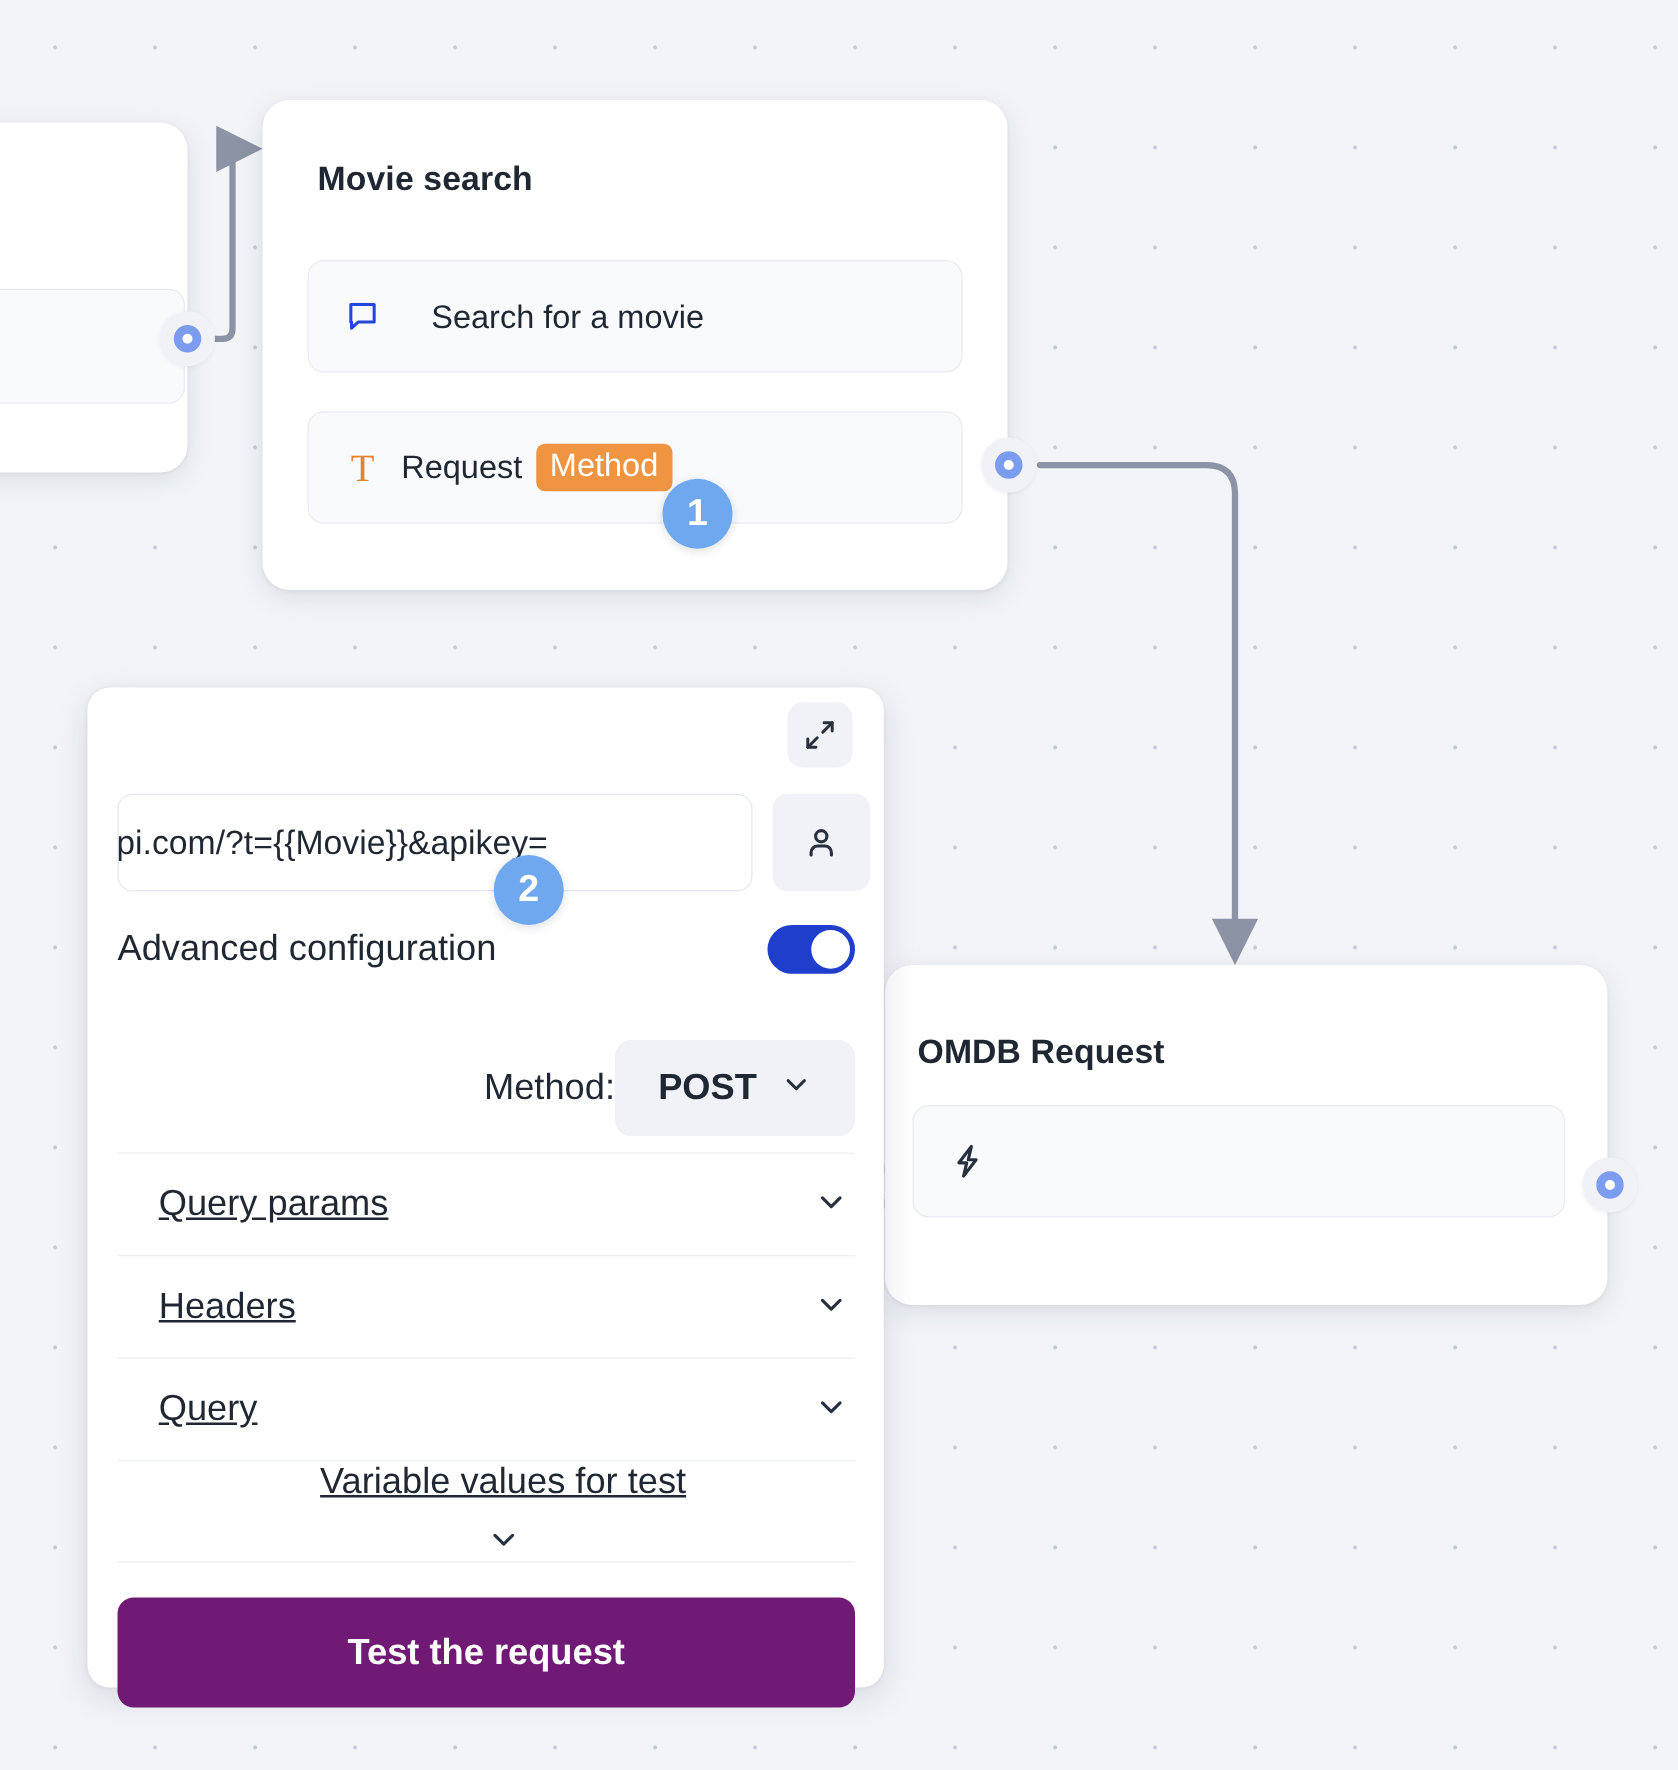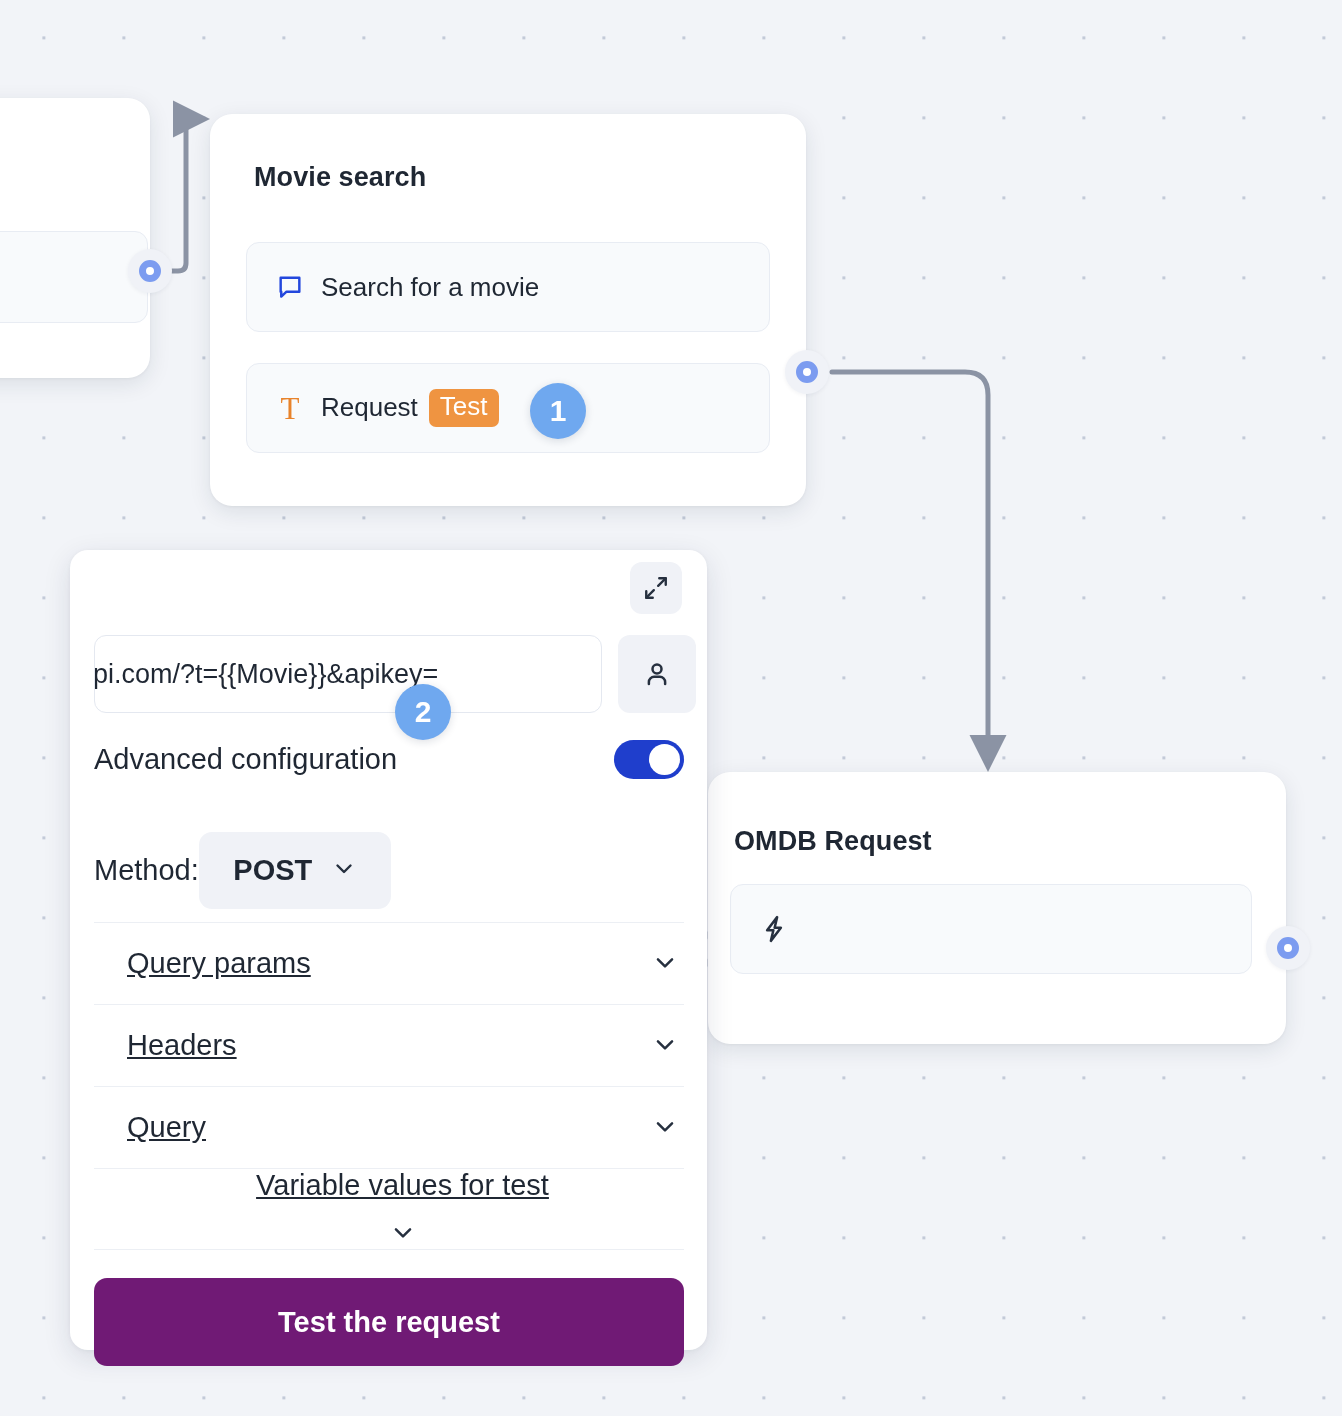--- a/index.html
+++ b/index.html
@@ -73,30 +73,29 @@
     border-radius: 13px;
     box-sizing: border-box;
   }
 
   
   #movie-card {
     left: 210px;
     top: 80px;
     width: 596px;
     height: 392px;
-    margin-top: 34px;
   }
   #movie-card .node-title { position: absolute; left: 44px; top: 48px; }
   #movie-card .node-row {
     position: absolute;
     left: 36px;
     width: 524px;
     height: 90px;
   }
-  #row-search { top: 128px; }
+  #row-search { top: 128px; gap: 24px; }
   #row-collect { top: 249px; }
   .row-icon {
     width: 34px;
     margin-left: 26px;
     margin-right: 14px;
     display: flex;
     align-items: center;
     justify-content: center;
     flex: none;
   }
@@ -281,21 +280,21 @@
     border-radius: 50%;
     background: #ffffff;
   }
   #method-row {
     position: absolute;
     left: 24px;
     top: 282px;
     width: 590px;
     display: flex;
     align-items: center;
-    justify-content: flex-start;
+    justify-content: flex-end;
   }
   #method-select {
     min-width: 192px;
     height: 77px;
     border-radius: 13px;
     background: #f0f2f7;
     display: flex;
     align-items: center;
     justify-content: center;
     gap: 20px;
@@ -378,21 +377,21 @@
     </span>
     <span class="node-row-label">Search for a movie</span>
   </div>
 
   <div class="node-row" id="row-collect">
     <span class="row-icon">
       <span class="glyph-t">T</span>
     </span>
     <span class="node-row-label">
       <span>Request</span>
-      <span class="var-chip">Test</span>
+      <span class="var-chip">Method</span>
     </span>
   </div>
 </div>
 
 <div class="node-card" id="omdb-card">
   <div class="node-title">OMDB Request</div>
   <div class="node-row">
     <span class="row-icon">
       <svg width="30" height="30" viewBox="0 0 24 24" fill="none" stroke="#26303f" stroke-width="2" stroke-linecap="round" stroke-linejoin="round">
         <path d="M14.5 2.5 L6.5 13 H11.5 L9.5 21.5 L17.5 11 H12.5 Z"></path>

